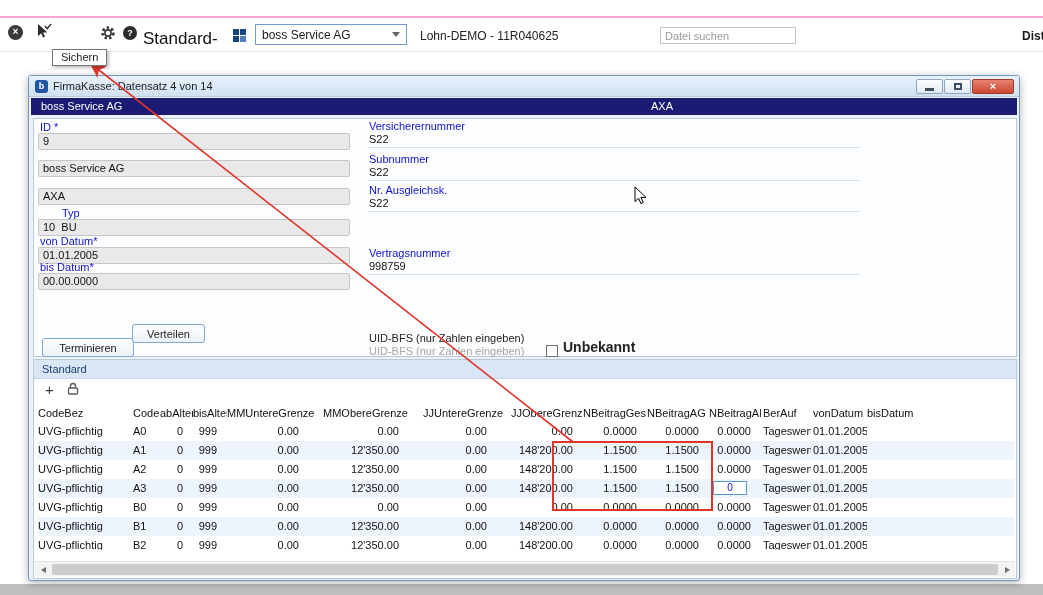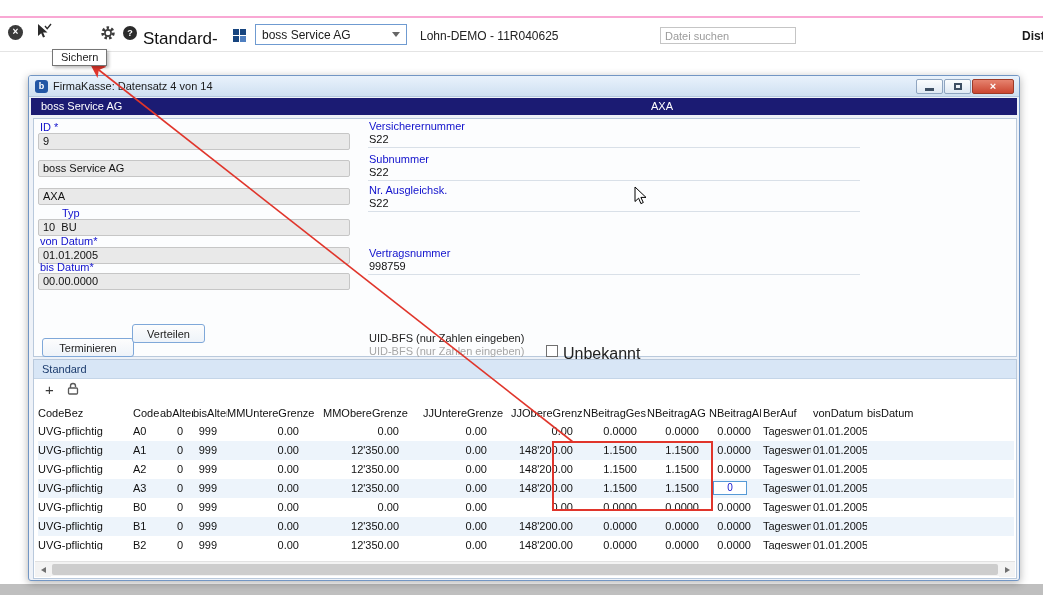--- a/index.html
+++ b/index.html
@@ -111,21 +111,21 @@
     border-bottom:1px solid #d9e0e8;
   }
   .rfield .flabel { left:1px; top:1px; }
   .rval { position:absolute; left:1px; top:14px; font-size:11px; color:#111; }
   .ghost { color:#a6a6a6; }
   .uid-underline { position:absolute; left:334px; top:242px; width:492px; border-bottom:1px solid #d9e0e8; }
   .checkbox {
     position:absolute; left:512px; top:226px; width:12px; height:12px;
     background:#fff; border:1px solid #707070;
   }
-  .cb-label { position:absolute; left:529px; top:226px; font-size:16px; color:#222; }
+  .cb-label { position:absolute; left:529px; top:220px; font-size:14px; color:#222;font-weight:bold; }
   .btn {
     position:absolute; height:19px; font-family:"Liberation Sans",sans-serif;
     font-size:11px; color:#222; background:linear-gradient(#fdfdfd,#eef3f9);
     border:1px solid #7fa8d9; border-radius:3px; cursor:default;
   }
   
   .standard-panel {
     position:absolute; left:4px; top:283px; width:984px; height:220px;
     background:#fff; border:1px solid #b9c9dc;
   }

